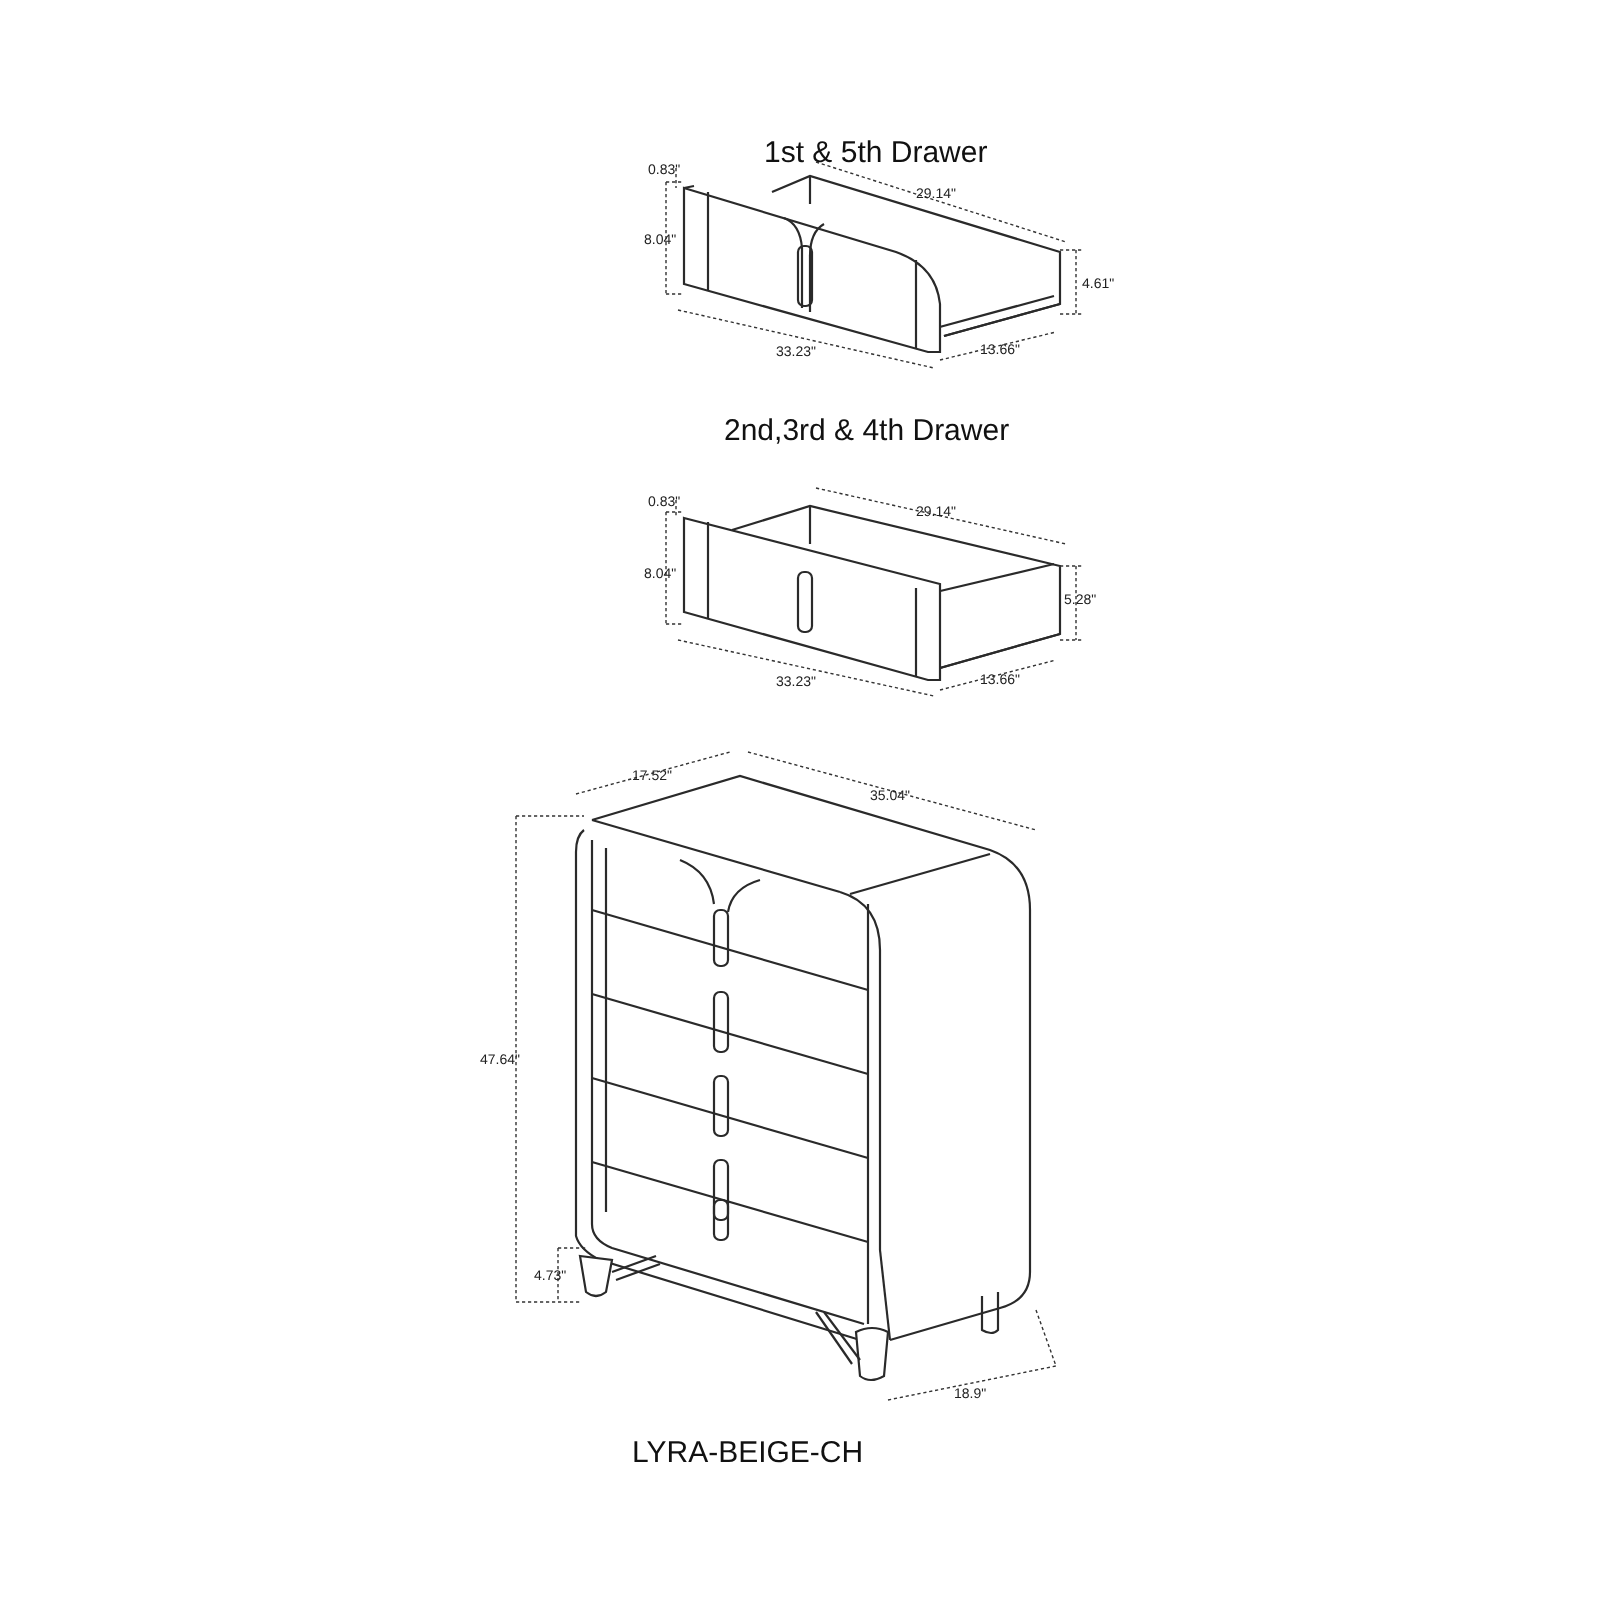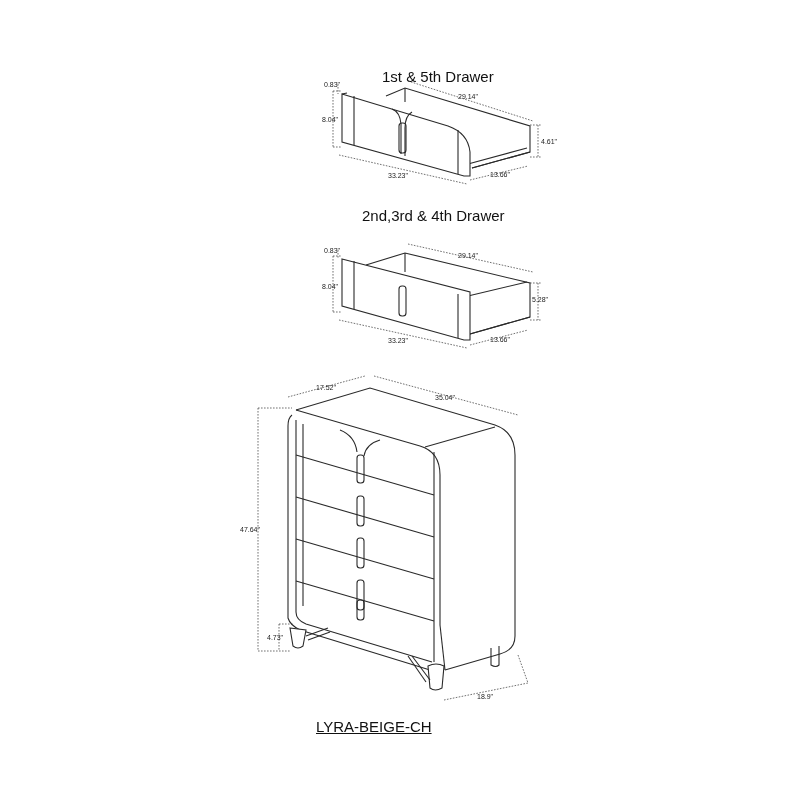--- a/index.html
+++ b/index.html
@@ -1,20 +1,20 @@
 <!DOCTYPE html>
 <html><head>
 <meta charset="utf-8">
 <style>
   html, body { margin: 0; padding: 0; background: #ffffff; }
   body { width: 800px; height: 800px; position: relative; overflow: hidden; font-family: "Liberation Sans", sans-serif; }
   .title { position: absolute; font-size: 15px; color: #111; white-space: nowrap; }
   .t1 { left: 382px; top: 40px; margin-top: 28px; }
   .t2 { left: 362px; top: 207px; }
-  .t3 { left: 316px; top: 718px; text-decoration: underline; }
+  .t3 { left: 316px; top: 718px; }
   svg { position: absolute; left: 0; top: 0; }
   .dim { font-family: "Liberation Sans", sans-serif; font-size: 7px; fill: #222; }
   .ln { stroke: #2a2a2a; stroke-width: 1.1; fill: none; }
   .lnf { stroke: #2a2a2a; stroke-width: 1.1; fill: #fff; }
   .dash { stroke: #333; stroke-width: 0.7; stroke-dasharray: 1.6 1.4; fill: none; }
 </style>
 </head>
 <body>
 
 <div class="title t1">1st &amp; 5th Drawer</div>

